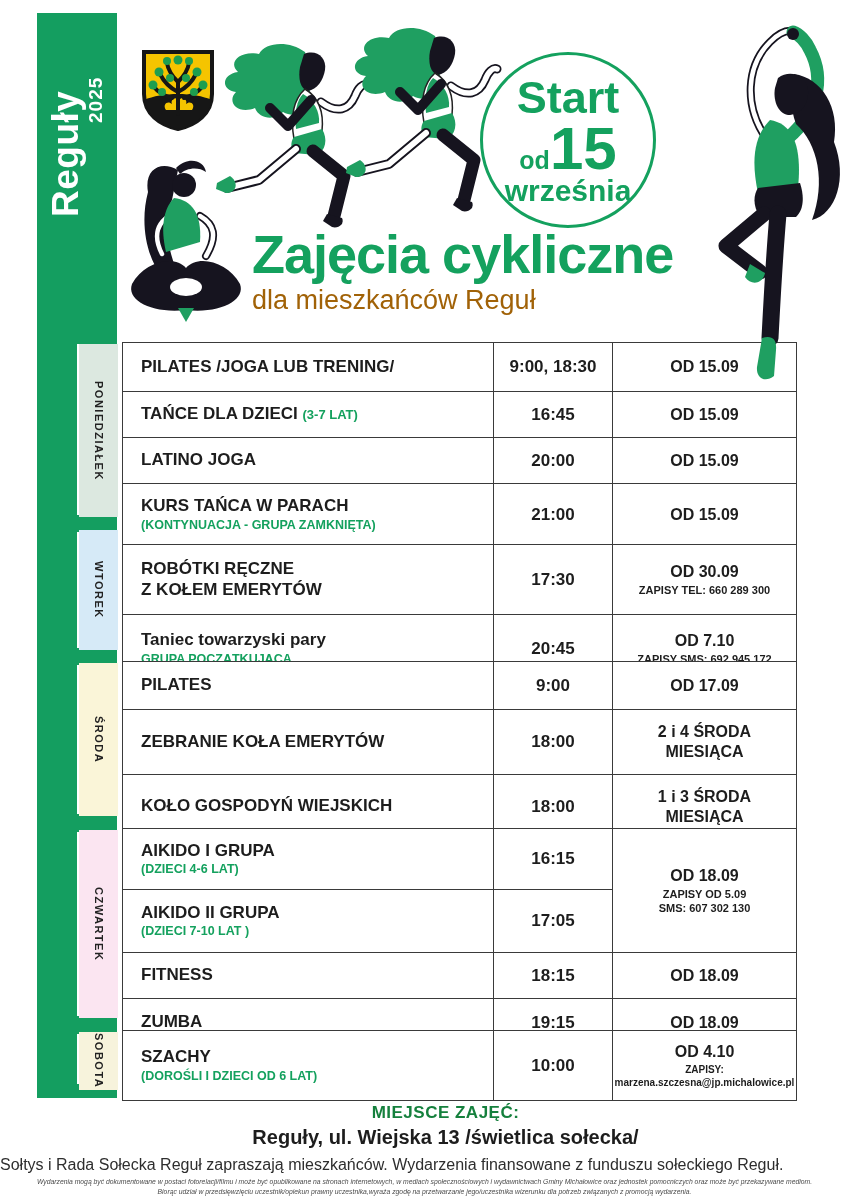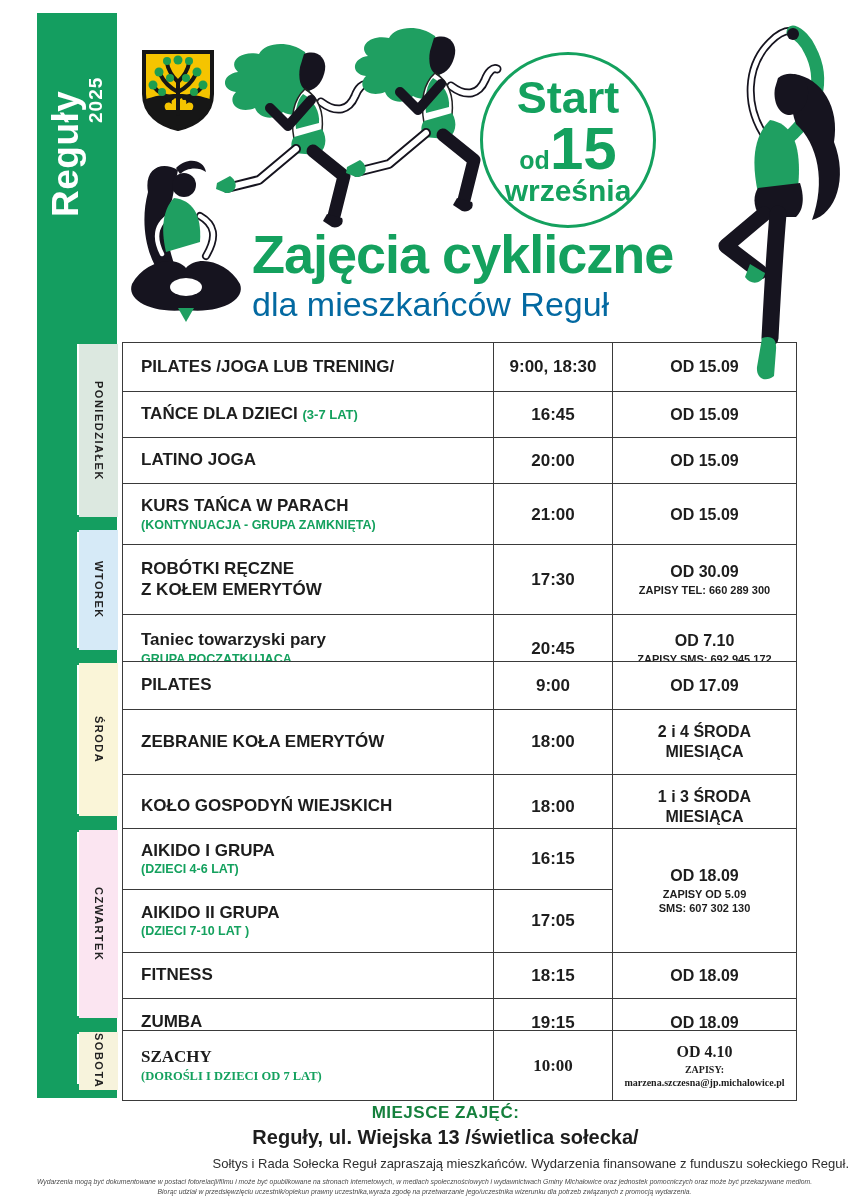--- a/index.html
+++ b/index.html
@@ -30,41 +30,41 @@
     border-radius:50%;z-index:4;display:flex;flex-direction:column;align-items:center;
     justify-content:center;color:#14a15e;background:transparent;text-align:center;}
   .badge .b1{font-size:45px;font-weight:bold;line-height:1;}
   .badge .b2{line-height:.9;margin-top:2px;}
   .badge .b2 .sm{font-size:25px;font-weight:bold;vertical-align:baseline;}
   .badge .b2 .lg{font-size:60px;font-weight:bold;}
   .badge .b3{font-size:30px;font-weight:600;line-height:1;margin-top:0px;}
   
   .title{left:252px;top:226px;z-index:4;}
   .title .t1{font-size:54px;font-weight:bold;color:#14a15e;letter-spacing:-1px;line-height:1.05;}
-  .title .t2{font-size:34px;font-weight:400;color:#0369a1;margin-top:2px;letter-spacing:0;}
+  .title .t2{font-size:27px;font-weight:400;color:#a16207;margin-top:2px;letter-spacing:0;}
   
   .daytab{left:79px;width:39px;z-index:2;display:flex;align-items:center;justify-content:center;}
   .daytab span{writing-mode:vertical-rl;text-orientation:mixed;font-size:11px;font-weight:bold;
     letter-spacing:1.5px;color:#222;}
   
   table.sched{border-collapse:collapse;table-layout:fixed;width:647px;background:#fff;z-index:2;position:absolute;left:122px;}
   table.sched td{border:1.5px solid #3a3a3a;vertical-align:middle;background:#fff;}
   td.act{width:344px;padding:4px 8px 4px 18px;}
   td.time{width:116px;text-align:center;font-size:17px;font-weight:bold;}
   td.info{width:181px;text-align:center;}
   .act-main{display:block;font-size:17px;font-weight:bold;color:#1d1d1d;line-height:1.2;white-space:pre-line;}
   .act-main .inline-note{font-size:13px;color:#14a15e;font-weight:bold;}
   .note{display:block;font-size:12.5px;font-weight:bold;color:#14a15e;line-height:1.2;margin-top:1px;}
   .info-main{display:block;font-size:16px;font-weight:bold;line-height:1.25;white-space:pre-line;}
   .info-sub{display:block;font-size:11px;font-weight:bold;line-height:1.3;margin-top:1px;white-space:pre-line;}
   
   .place{left:122px;top:1103px;width:647px;text-align:center;z-index:2;}
   .place .p1{font-size:17px;font-weight:bold;color:#15803d;letter-spacing:.5px;}
   .place .p2{font-size:20px;font-weight:bold;color:#1d1d1d;margin-top:3px;}
-  .invite{left:0;top:1156px;width:849px;text-align:right;font-size:13px;color:#2e2e2e;z-index:2;}
+  .invite{left:0;top:1156px;width:849px;text-align:left;font-size:16px;color:#2e2e2e;z-index:2;}
   .legal{left:20px;top:1177px;width:809px;text-align:center;font-size:6.8px;font-style:italic;
     color:#4a4a4a;line-height:1.45;white-space:pre-line;z-index:2;}
 </style>
 </head>
 <body>
 
 <div class="abs green headblock"></div>
 <div class="abs green spine"></div>
 <div class="abs green connector" style="top:515px;height:17px;"></div>
 <div class="abs green connector" style="top:648px;height:17px;"></div>
@@ -343,26 +343,26 @@
           <span class="act-main">ZUMBA</span>
         </td>
     <td class="time">19:15</td>
     <td class="info">
           <span class="info-main">OD 18.09</span>
         </td>
   </tr>
 </tbody>
   </table>
 
-<table class="sched" style="top:1030px;font-family:Liberation Serif, serif;">
+<table class="sched" style="top:1030px;">
   <tbody>
       <tr>
     <td class="act" style="height:61px;">
           <span class="act-main">SZACHY</span>
-          <span class="note">(DOROŚLI I DZIECI OD 7 LAT)</span>
+          <span class="note">(DOROŚLI I DZIECI OD 6 LAT)</span>
         </td>
     <td class="time">10:00</td>
     <td class="info">
           <span class="info-main">OD 4.10</span>
           <span class="info-sub" style="font-size:10px;">ZAPISY:
 marzena.szczesna@jp.michalowice.pl</span>
         </td>
   </tr>
 </tbody>
   </table>

